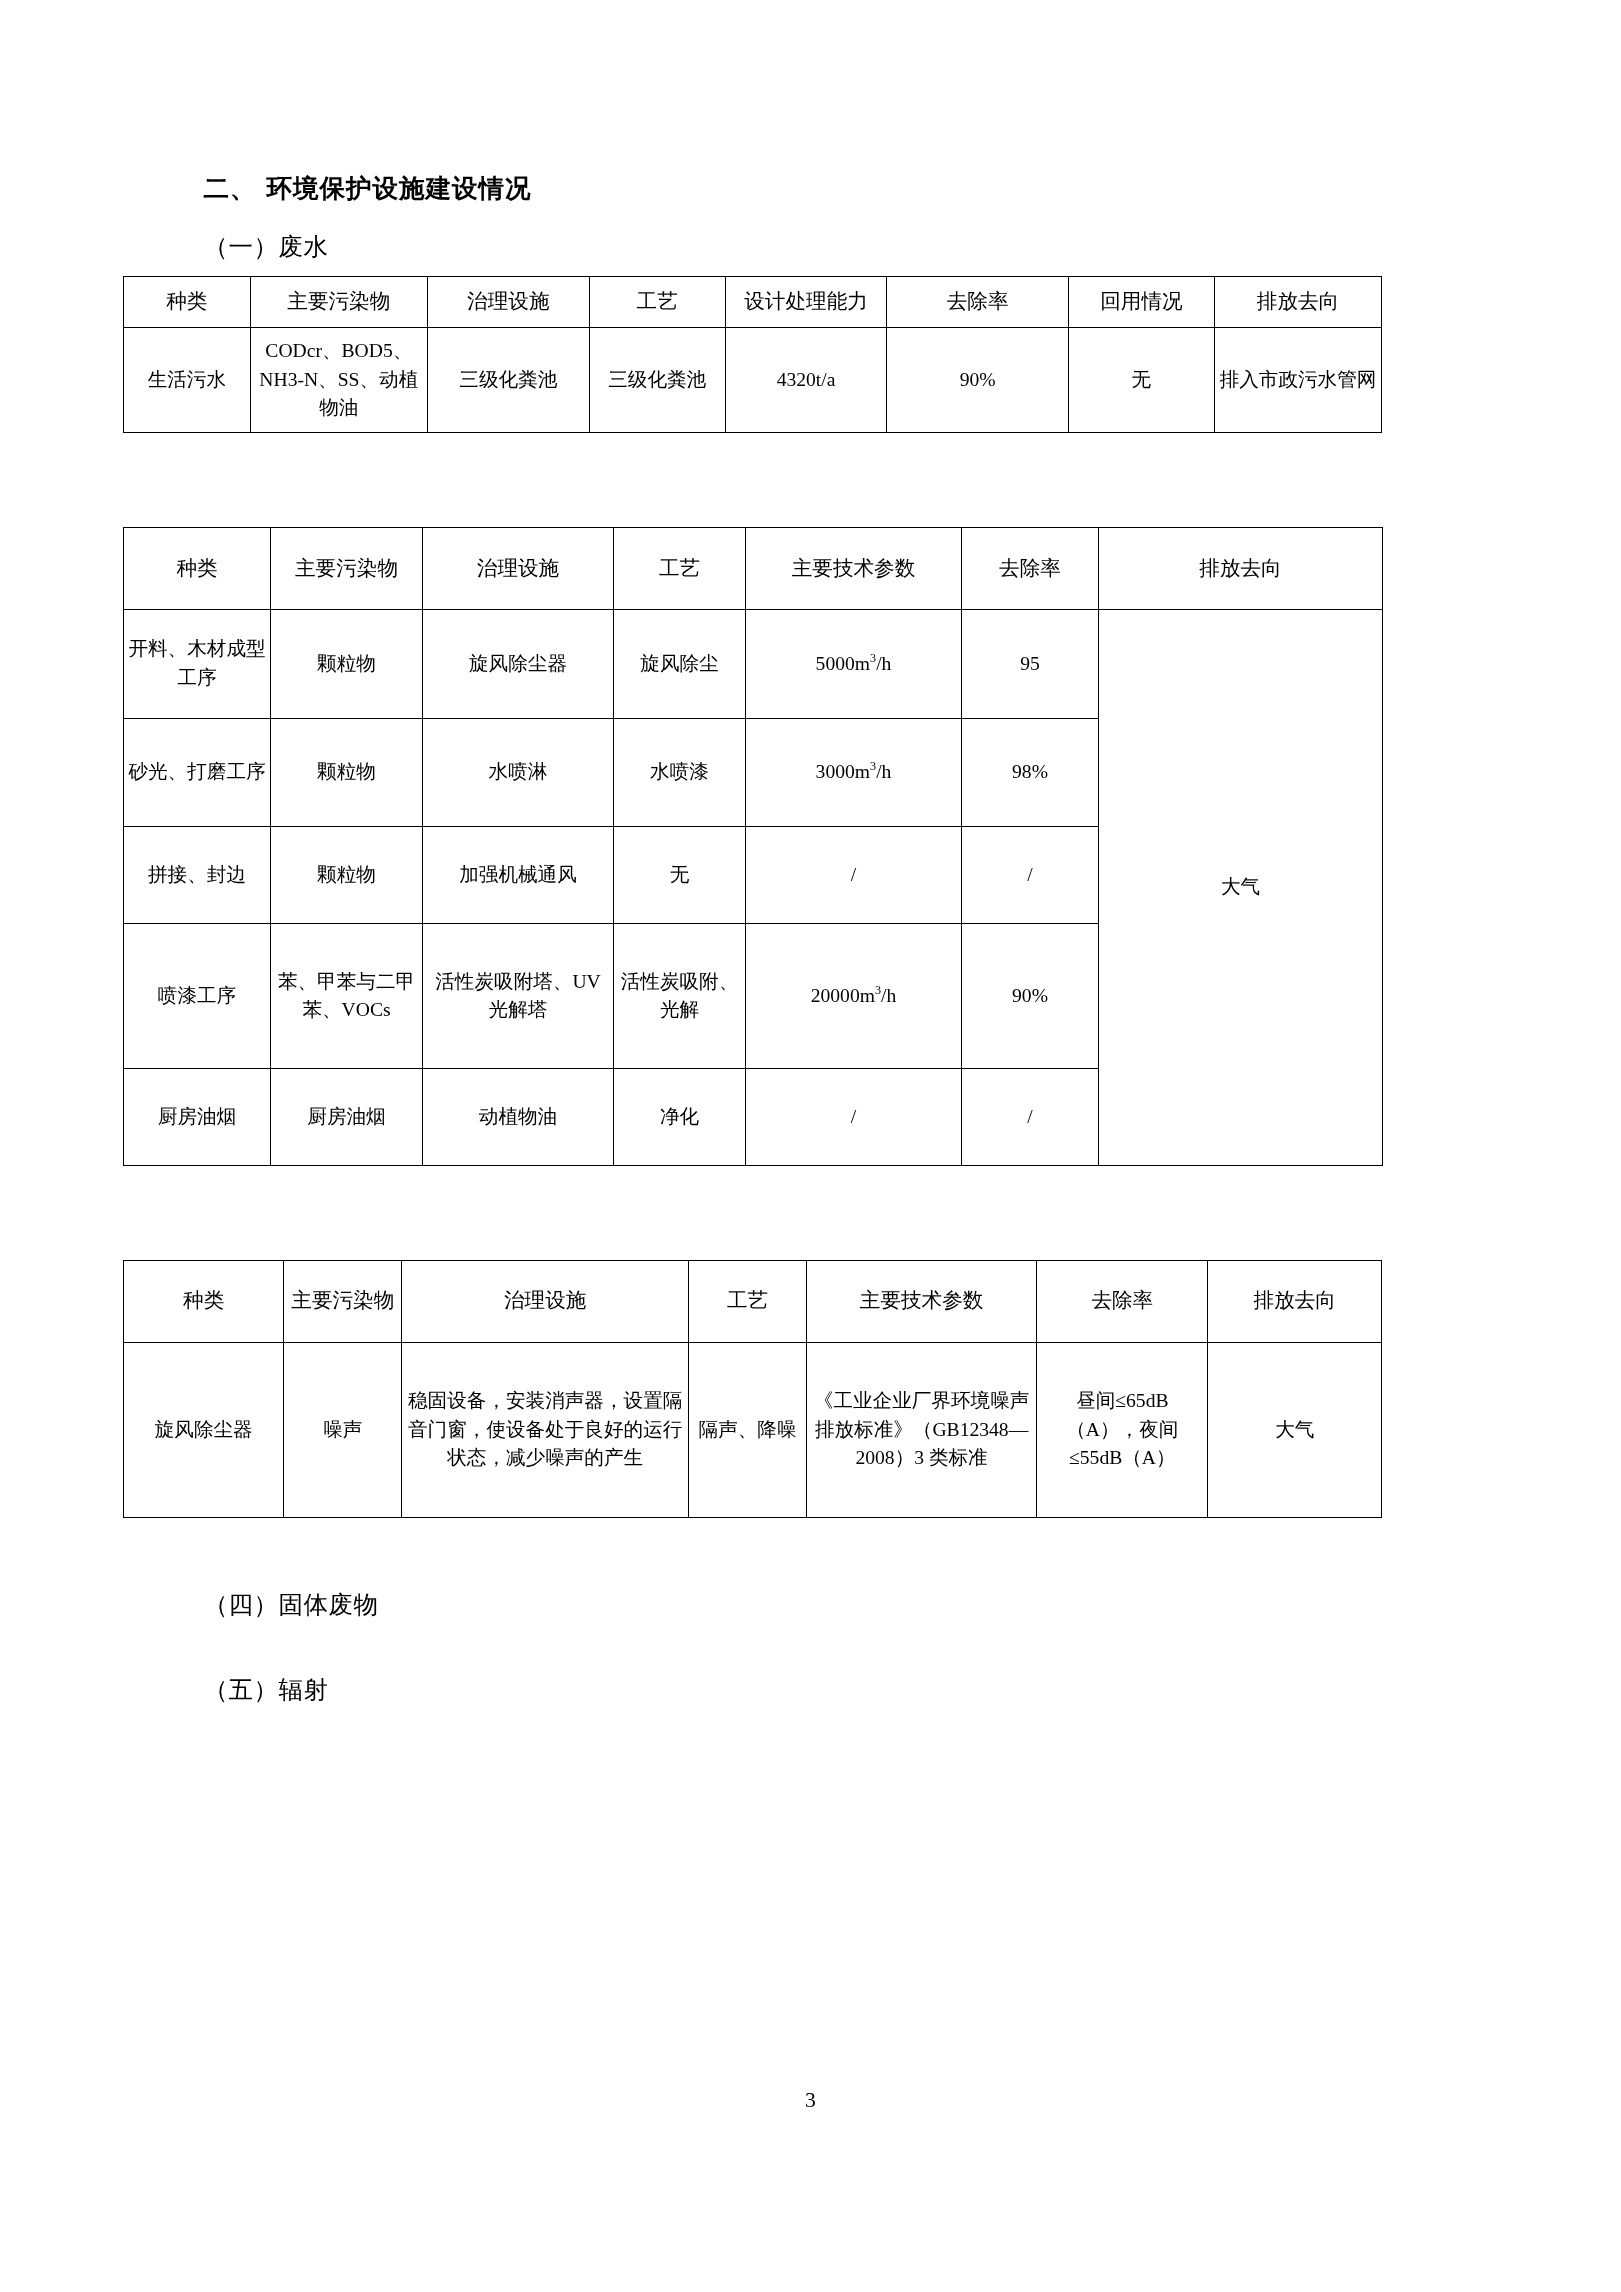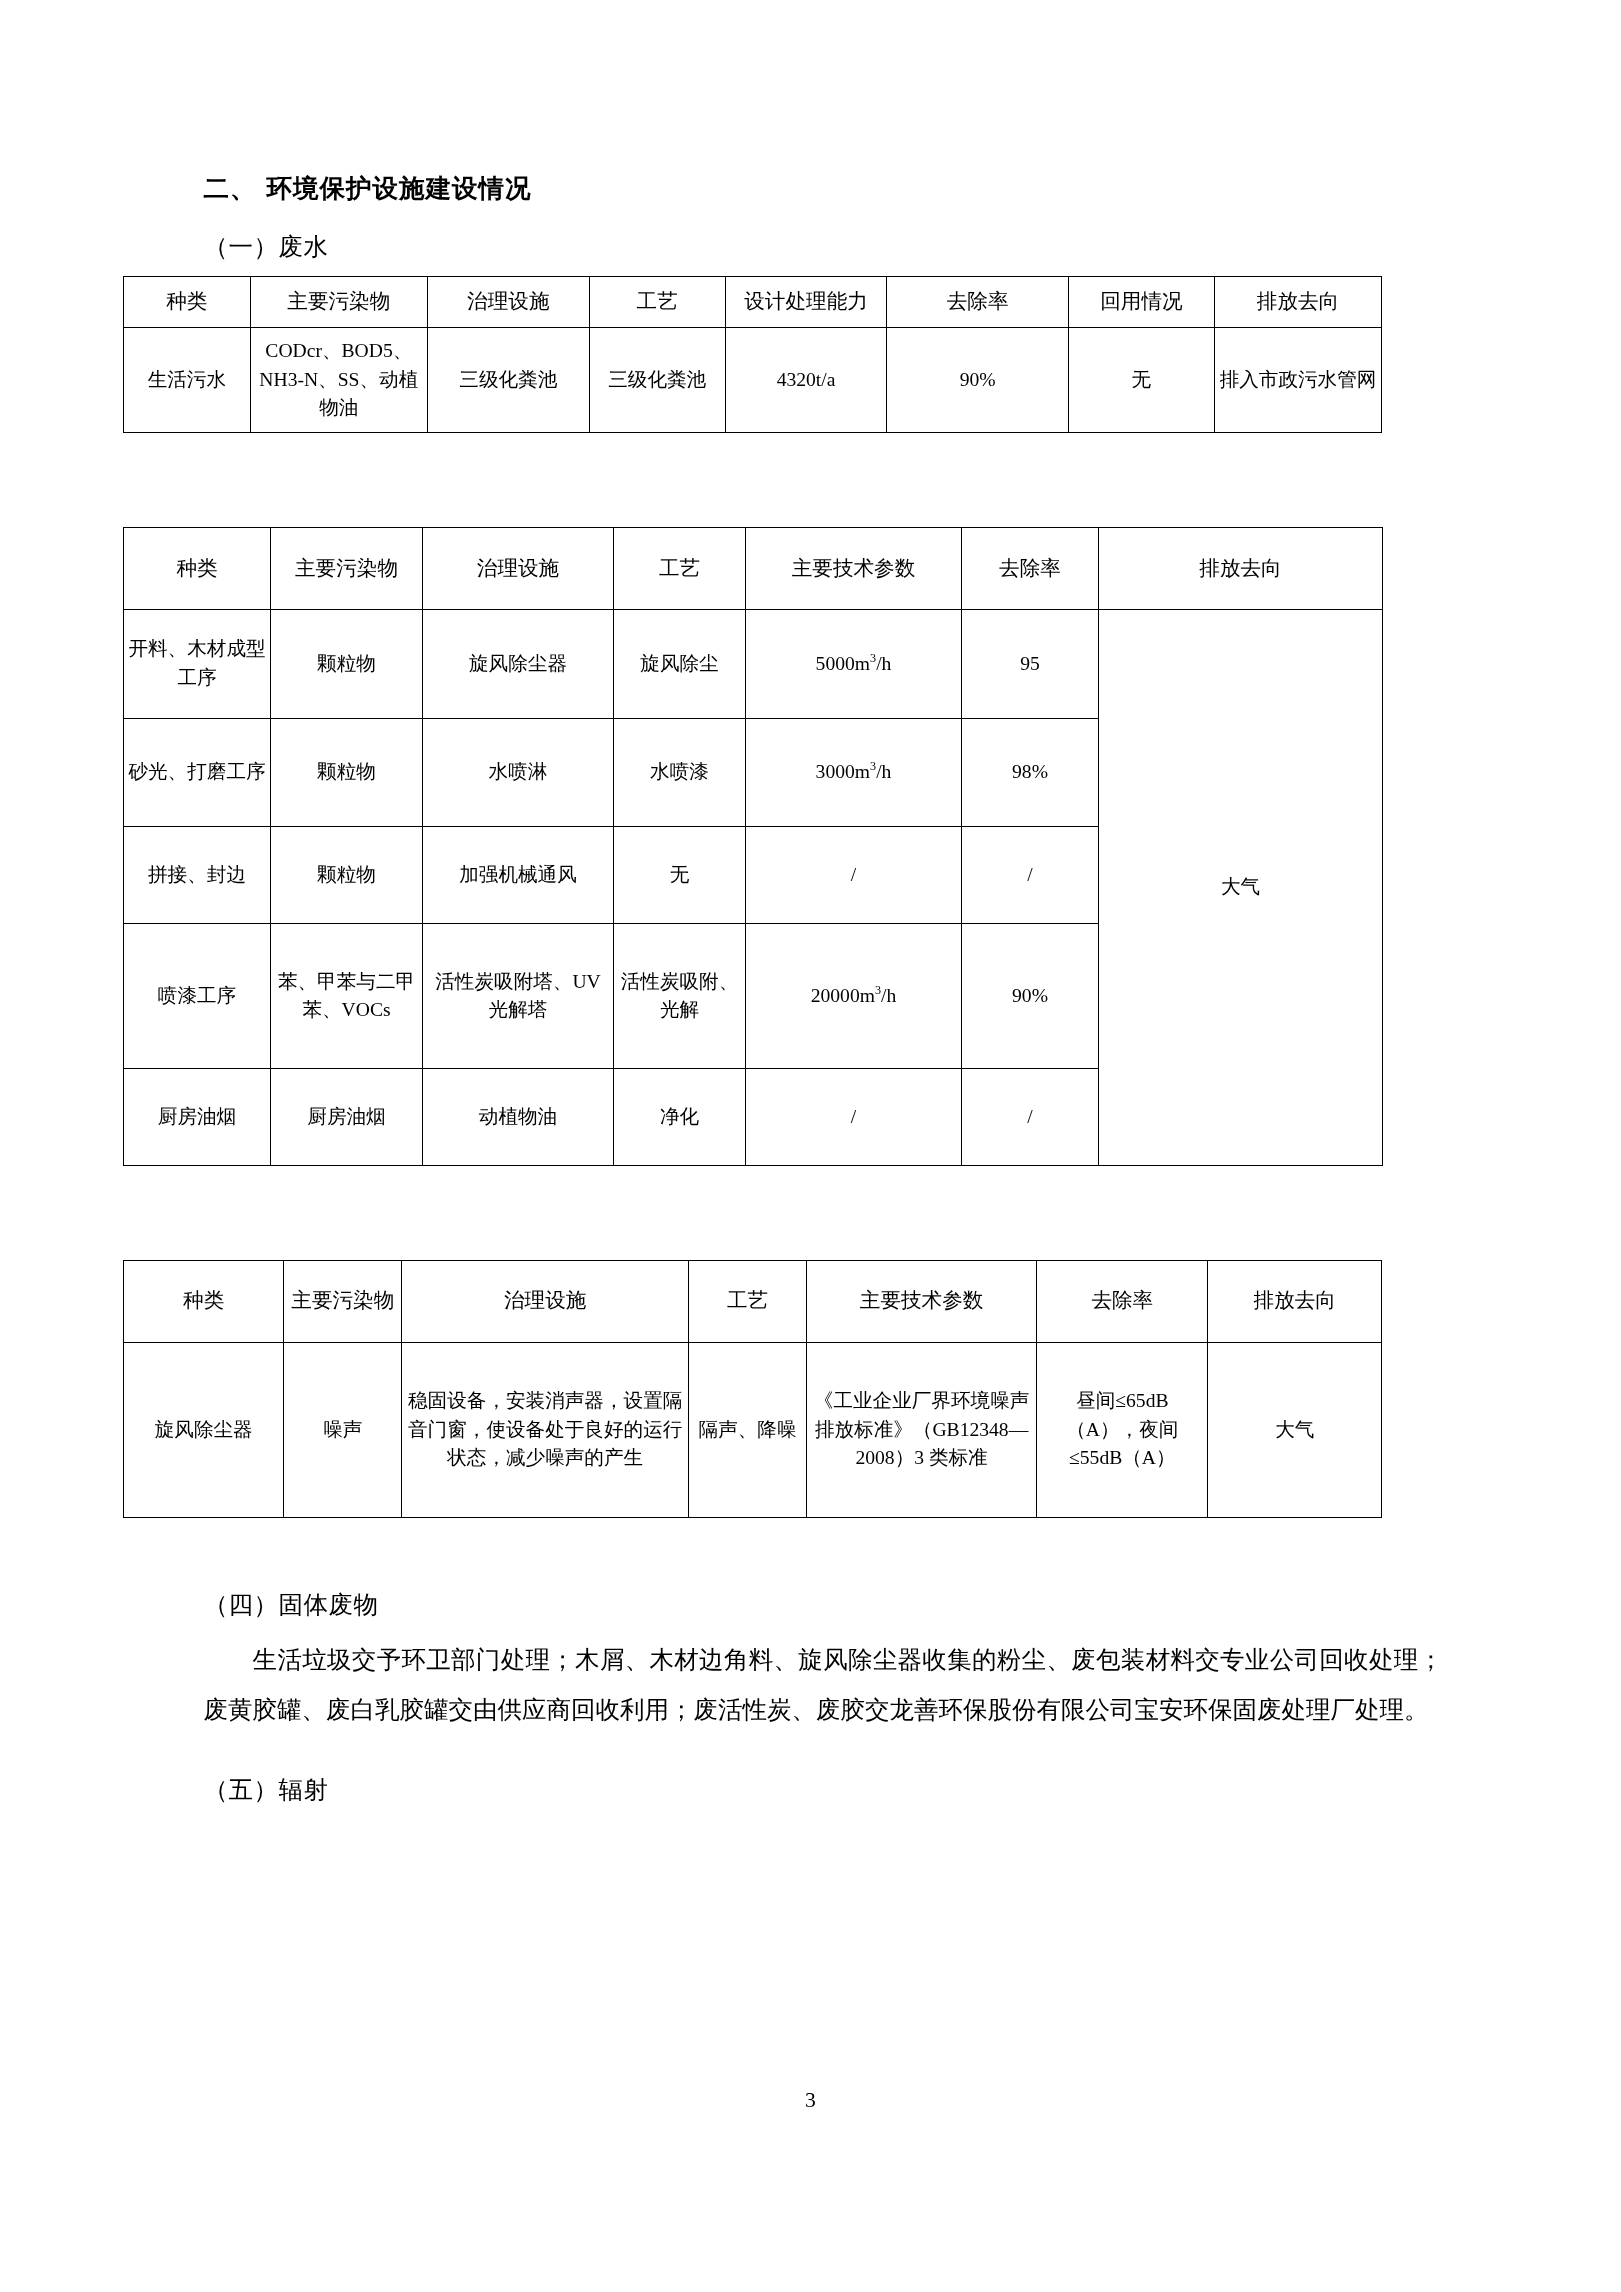--- a/index.html
+++ b/index.html
@@ -238,21 +238,20 @@
           <td>《工业企业厂界环境噪声排放标准》（GB12348—2008）3 类标准</td>
           <td>昼间≤65dB（A），夜间≤55dB（A）</td>
           <td>大气</td>
         </tr>
       </tbody>
     </table>
 
     <div class="spacer-md"></div>
 
     <div class="subsection">（四）固体废物</div>
-    <p class="para">生活垃圾交予环卫部门处理；木屑、木材边角料、旋风除尘器收集的粉尘、废包装材料交专业公司回收处理；废黄胶罐、废白乳胶罐交由供应商回收利用；废活性炭、废胶交龙善环保股份有限公司宝安环保固废处理厂处理。</p>
 
     <div class="spacer-sm"></div>
 
     <div class="subsection">（五）辐射</div>
 
   </div>
 
   <div class="page-number">3</div>
 
 </div>

